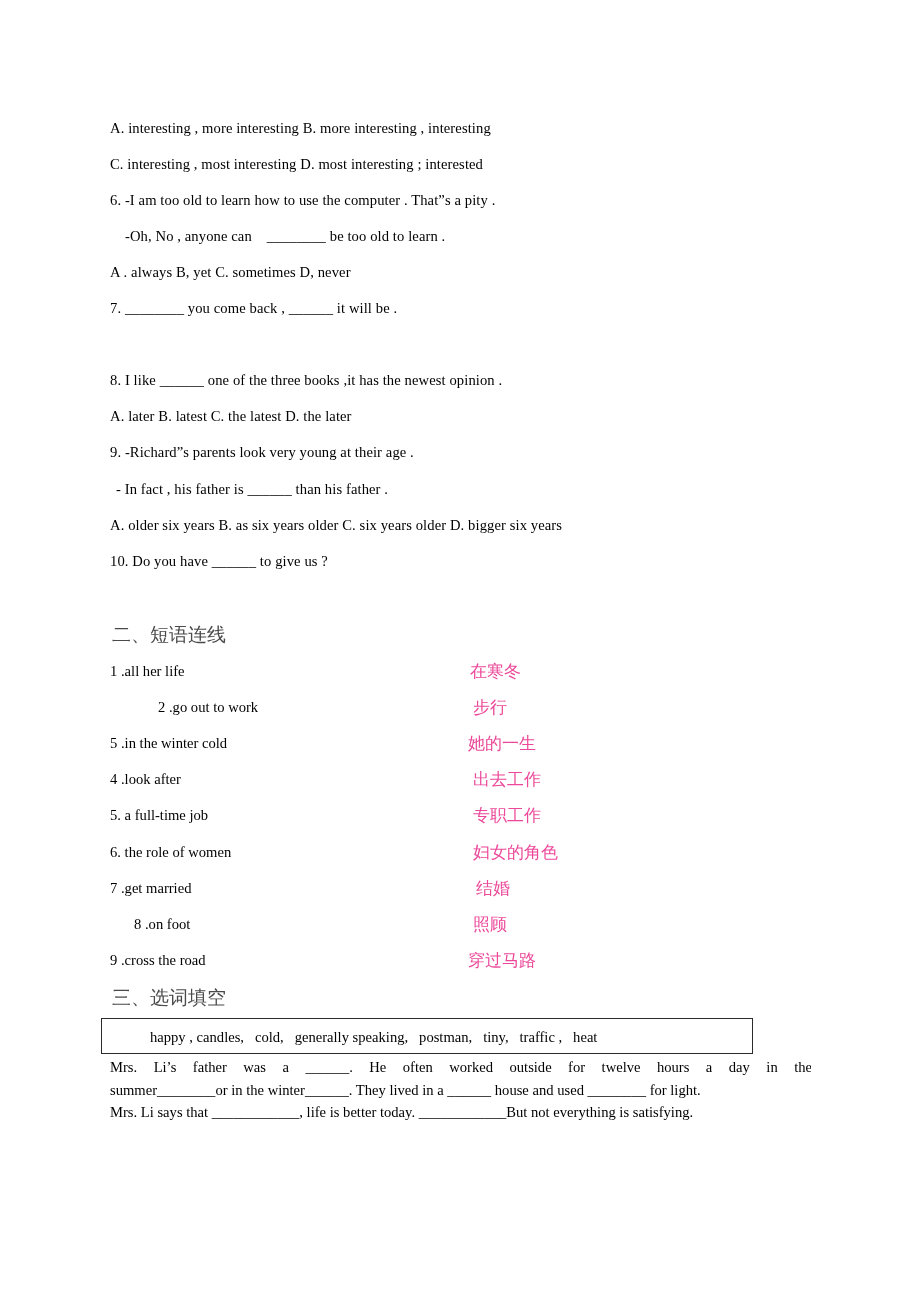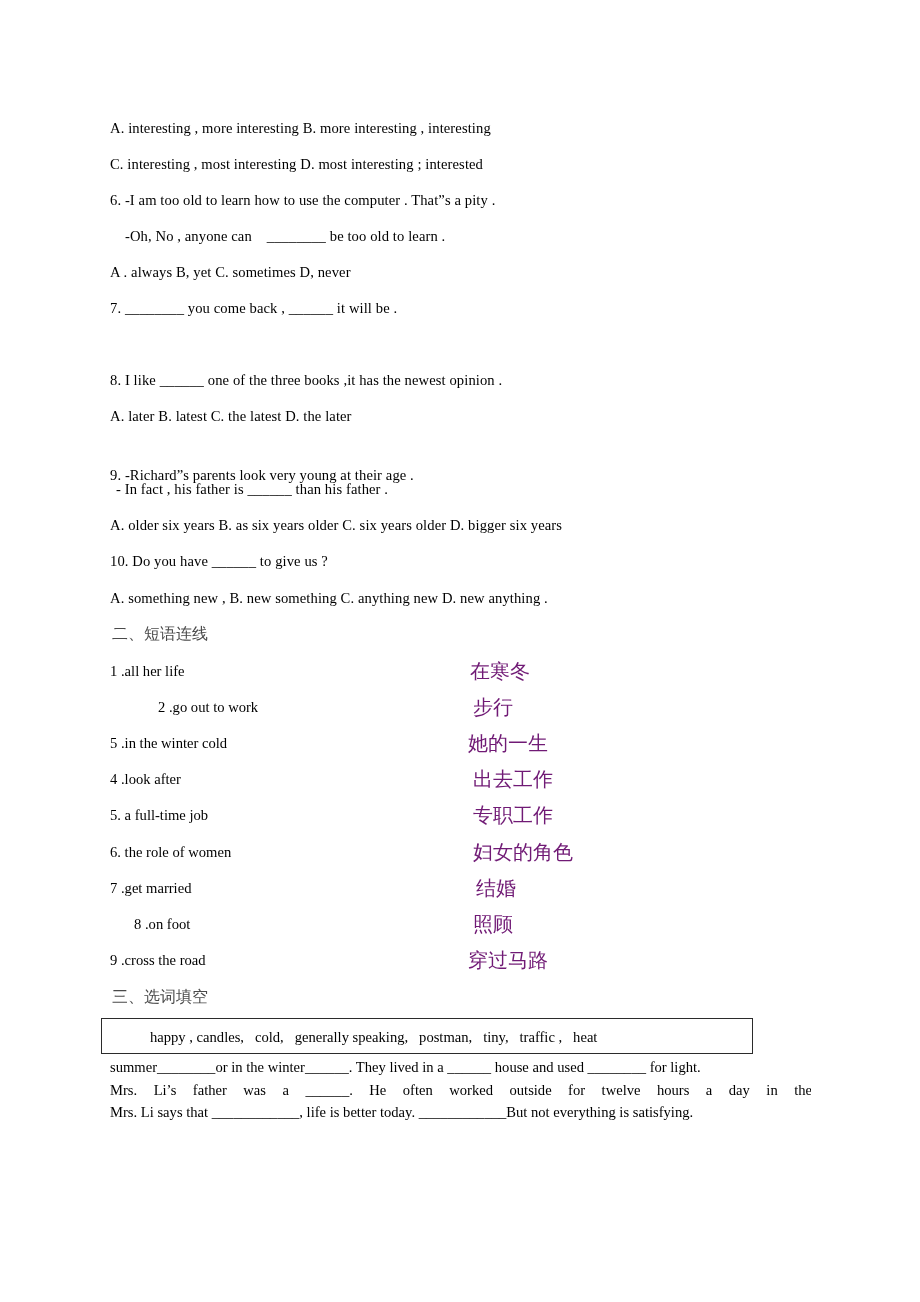--- a/index.html
+++ b/index.html
@@ -34,40 +34,40 @@
   .line.indent {
     left: 125px;
   }
   .line.indent-sm {
     left: 116px;
   }
   
   .cn-heading {
     position: absolute;
     left: 112px;
-    font-size: 16px;
+    font-size: 19px;
     line-height: 20px;
     color: #4a4a4a;
     white-space: pre;
     font-family: "DejaVu Sans", "Liberation Sans", sans-serif;
   }
   
   .match-en {
     position: absolute;
     left: 110px;
     font-size: 14.6px;
     line-height: 20px;
     white-space: pre;
   }
   .match-cn {
     position: absolute;
-    font-size: 20px;
+    font-size: 17px;
     line-height: 20px;
     white-space: pre;
-    color: #701a75;
+    color: #ec4899;
     font-family: "DejaVu Sans", "Liberation Sans", sans-serif;
   }
   
   .wordbank {
     position: absolute;
     left: 101px;
     top: 1018px;
     width: 652px;
     height: 36px;
     border: 1.3px solid #2b2b2b;
@@ -107,25 +107,24 @@
 <div class="page">
 
   <div class="line" style="top:118px;">A. interesting , more interesting B. more interesting , interesting</div>
   <div class="line" style="top:154px;">C. interesting , most interesting D. most interesting ; interested</div>
   <div class="line" style="top:190px;">6. -I am too old to learn how to use the computer . That”s a pity .</div>
   <div class="line indent" style="top:226px;">-Oh, No , anyone can    ________ be too old to learn .</div>
   <div class="line" style="top:262px;">A . always B, yet C. sometimes D, never</div>
   <div class="line" style="top:298px;">7. ________ you come back , ______ it will be .</div>
   <div class="line" style="top:370px;">8. I like ______ one of the three books ,it has the newest opinion .</div>
   <div class="line" style="top:406px;">A. later B. latest C. the latest D. the later</div>
-  <div class="line" style="top:465px;">9. -Richard”s parents look very young at their age .</div>
+  <div class="line" style="top:442px;">9. -Richard”s parents look very young at their age .</div>
   <div class="line indent-sm" style="top:479px;">- In fact , his father is ______ than his father .</div>
   <div class="line" style="top:515px;">A. older six years B. as six years older C. six years older D. bigger six years</div>
   <div class="line" style="top:551px;">10. Do you have ______ to give us ?</div>
-  <div class="line" style="top:588px;">A. something new , B. new something C. anything new D. new anything .</div>
 
   <div class="cn-heading" style="top:624px;">二、短语连线</div>
 
   <div class="match-en" style="top:661px;">1 .all her life</div>
   <div class="match-en" style="top:697px;margin-left:48px;">2 .go out to work</div>
   <div class="match-en" style="top:733px;">5 .in the winter cold</div>
   <div class="match-en" style="top:769px;">4 .look after</div>
   <div class="match-en" style="top:805px;">5. a full-time job</div>
   <div class="match-en" style="top:842px;">6. the role of women</div>
   <div class="match-en" style="top:878px;">7 .get married</div>
@@ -142,18 +141,18 @@
   <div class="match-cn" style="left:473px; top:914px;">照顾</div>
   <div class="match-cn" style="left:468px; top:950px;">穿过马路</div>
 
   <div class="cn-heading" style="top:987px;">三、选词填空</div>
 
   <div class="wordbank">
     <div class="wordbank-inner">happy , candles,   cold,   generally speaking,   postman,   tiny,   traffic ,   heat</div>
   </div>
 
   <div class="cloze">
+    <span class="ln j">Mrs.  Li’s  father  was  a  ______.  He  often  worked  outside  for  twelve  hours  a  day  in  the</span>
     <span class="ln">summer________or in the winter______. They lived in a ______ house and used ________ for light.</span>
-    <span class="ln j">Mrs.  Li’s  father  was  a  ______.  He  often  worked  outside  for  twelve  hours  a  day  in  the</span>
     <span class="ln">Mrs. Li says that ____________, life is better today. ____________But not everything is satisfying.</span>
   </div>
 
 </div>
 
 </body></html>

